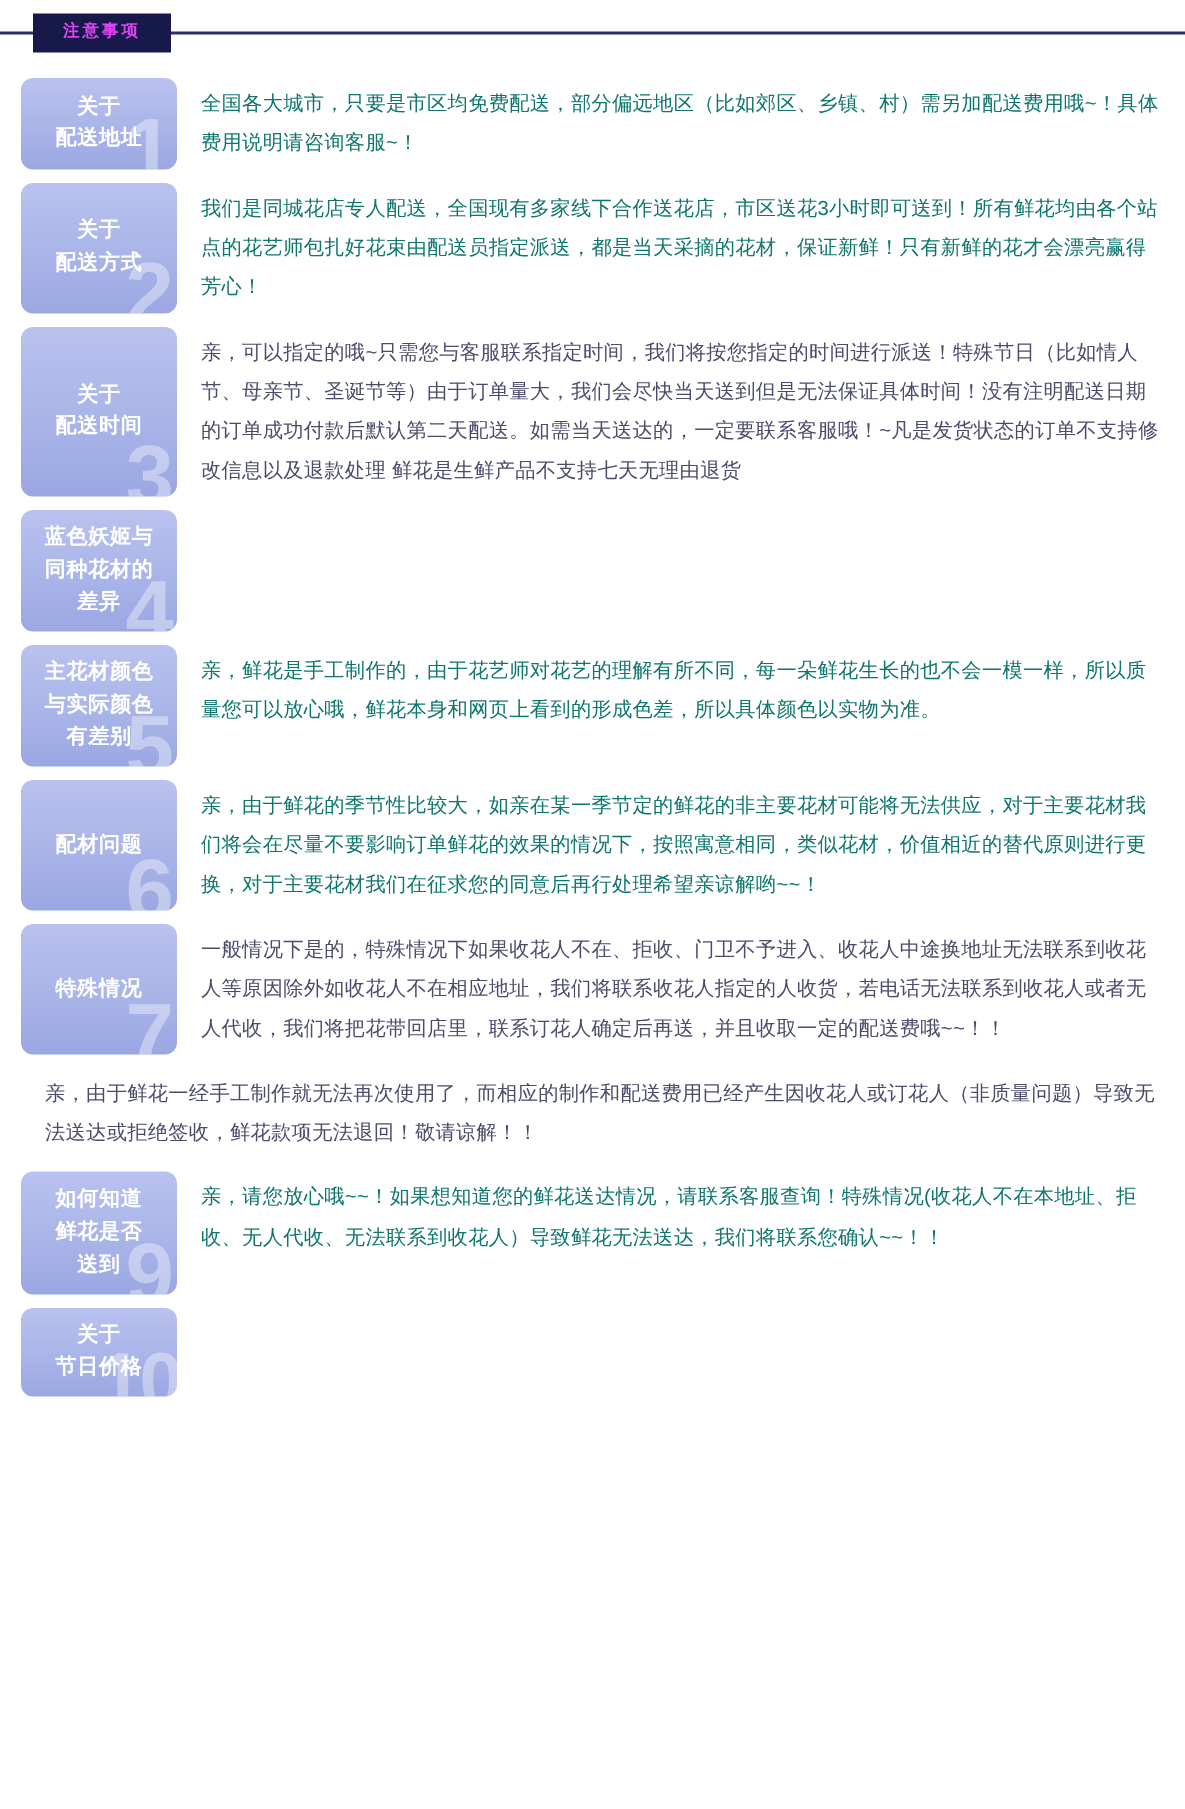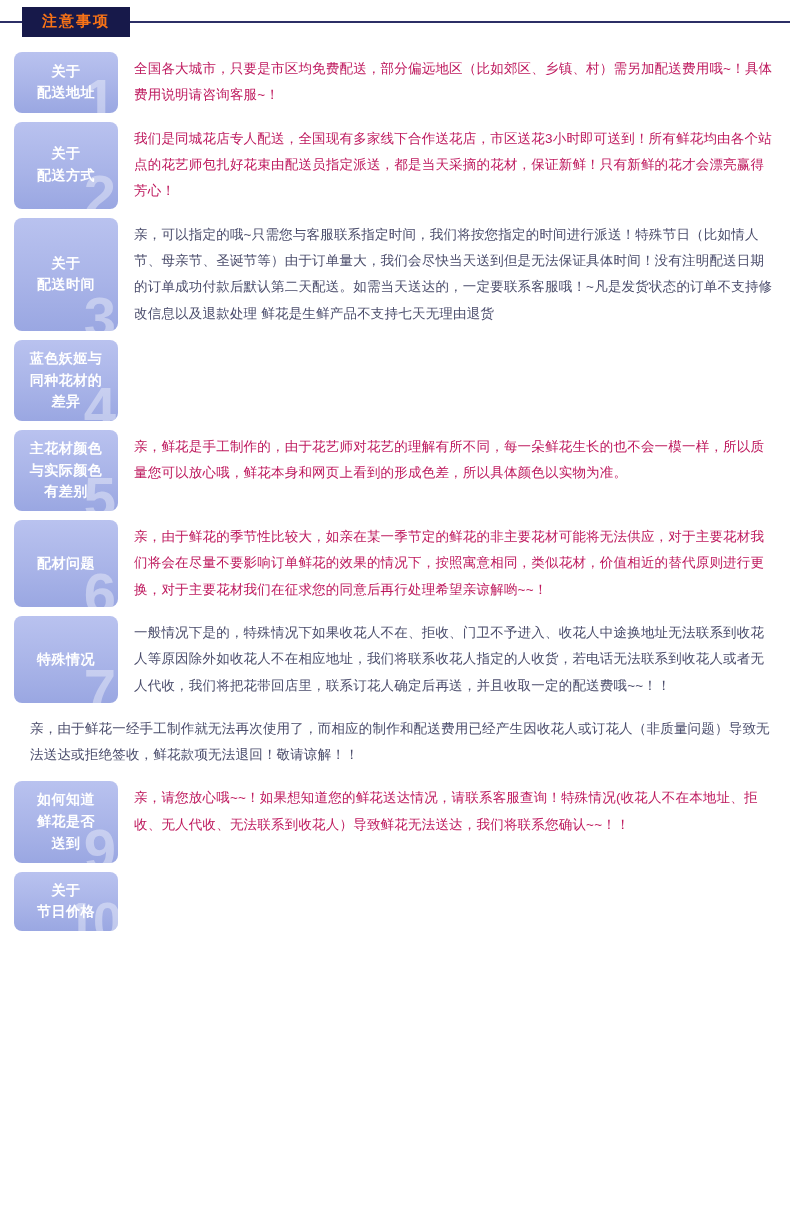--- a/index.html
+++ b/index.html
@@ -30,22 +30,22 @@
     position: absolute;
     left: 0; right: 0;
     top: 21px;
     height: 2px;
     background: #2c2f66;
   }
   .header-title {
     position: relative;
     z-index: 2;
     background: #17194a;
-    color: #f97316;
-    font-size: 15px;
+    color: #d946ef;
+    font-size: 11px;
     font-weight: bold;
     letter-spacing: 2px;
     padding: 6px 20px 7px 20px;
     line-height: 1.1;
   }
   
   .rows {
     padding: 8px 14px 20px 14px;
   }
   .row {
@@ -90,21 +90,21 @@
     line-height: 1.55;
     text-align: center;
     letter-spacing: 0.5px;
     font-family: Liberation Serif, serif;
   }
   .text {
     flex: 1;
     padding: 4px 2px 4px 16px;
     font-size: 13.5px;
     line-height: 1.95;
-    color: #be185d;
+    color: #0f766e;
     letter-spacing: 0.2px;
   }
   .text.muted { color: #4a4c6b; }
 </style>
 </head>
 <body>
 
 <div class="page">
 
   <div class="header">

